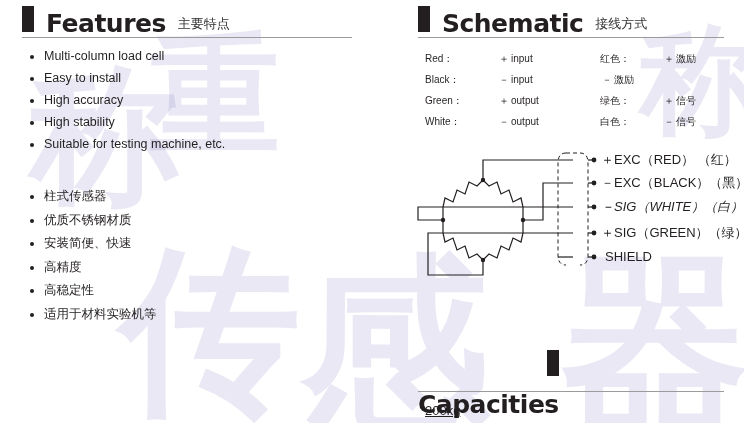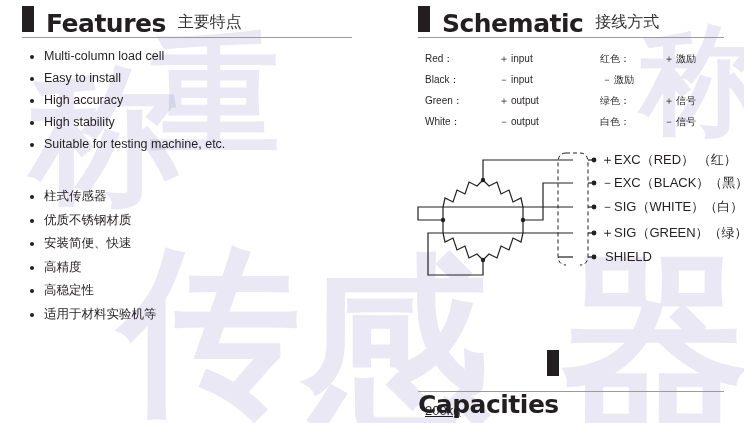--- a/index.html
+++ b/index.html
@@ -54,21 +54,21 @@
     margin-bottom: 4px;
   }
   .sec-head .title {
     font-family: "DejaVu Sans", sans-serif;
     font-weight: bold;
     font-size: 25px;
     letter-spacing: -0.5px;
     line-height: 1;
   }
   .sec-head .title-cn {
-    font-size: 16px;
+    font-size: 13px;
     margin-bottom: 3px;
     color: #333;
   }
   .rule {
     position: absolute;
     height: 1px;
     background: #9b9b9b;
   }
 
   
@@ -289,21 +289,21 @@
         <path d="M190,15 L196,15"></path>
         <path d="M190,38 L196,38"></path>
         <path d="M190,62 L196,62"></path>
         <path d="M190,88 L196,88"></path>
         <path d="M190,112 L196,112"></path>
       </g>
     </svg>
 
     <div class="lead-label" style="left:203px; top:8px;">＋EXC（RED）  （红）</div>
     <div class="lead-label" style="left:203px; top:31px;">－EXC（BLACK）（黑）</div>
-    <div class="lead-label" style="left:203px; top:55px;">－SIG（WHITE）（白）</div>
+    <div class="lead-label" style="left:203px; top:55px;font-style:italic;">－SIG（WHITE）（白）</div>
     <div class="lead-label" style="left:203px; top:81px;">＋SIG（GREEN）（绿）</div>
     <div class="lead-label" style="left:207px; top:105px;">SHIELD</div>
   </div>
 
   <div class="sec-head" id="capacities-head">
     <div class="bar"></div>
     <div class="title">Capacities</div>
     <div class="title-cn">量程</div>
   </div>
   <div class="rule" id="capacities-rule"></div>

